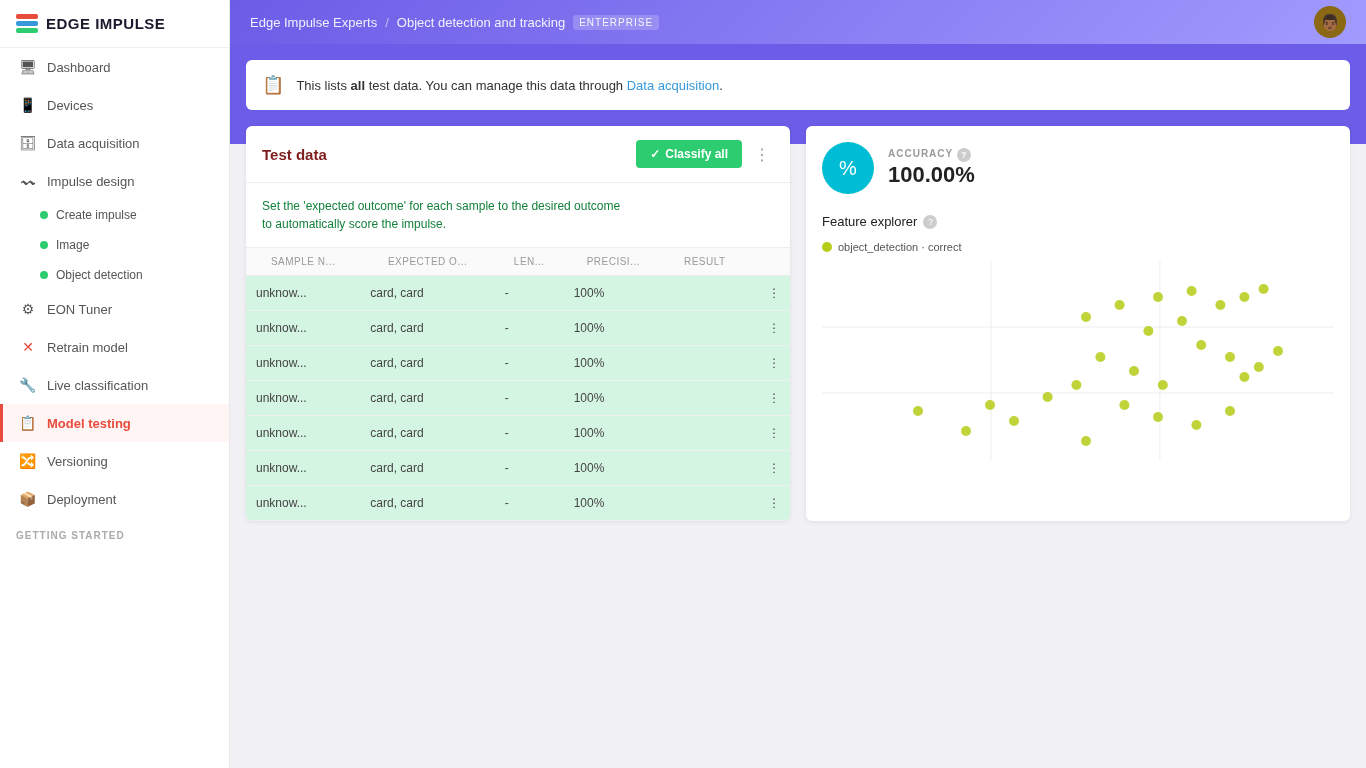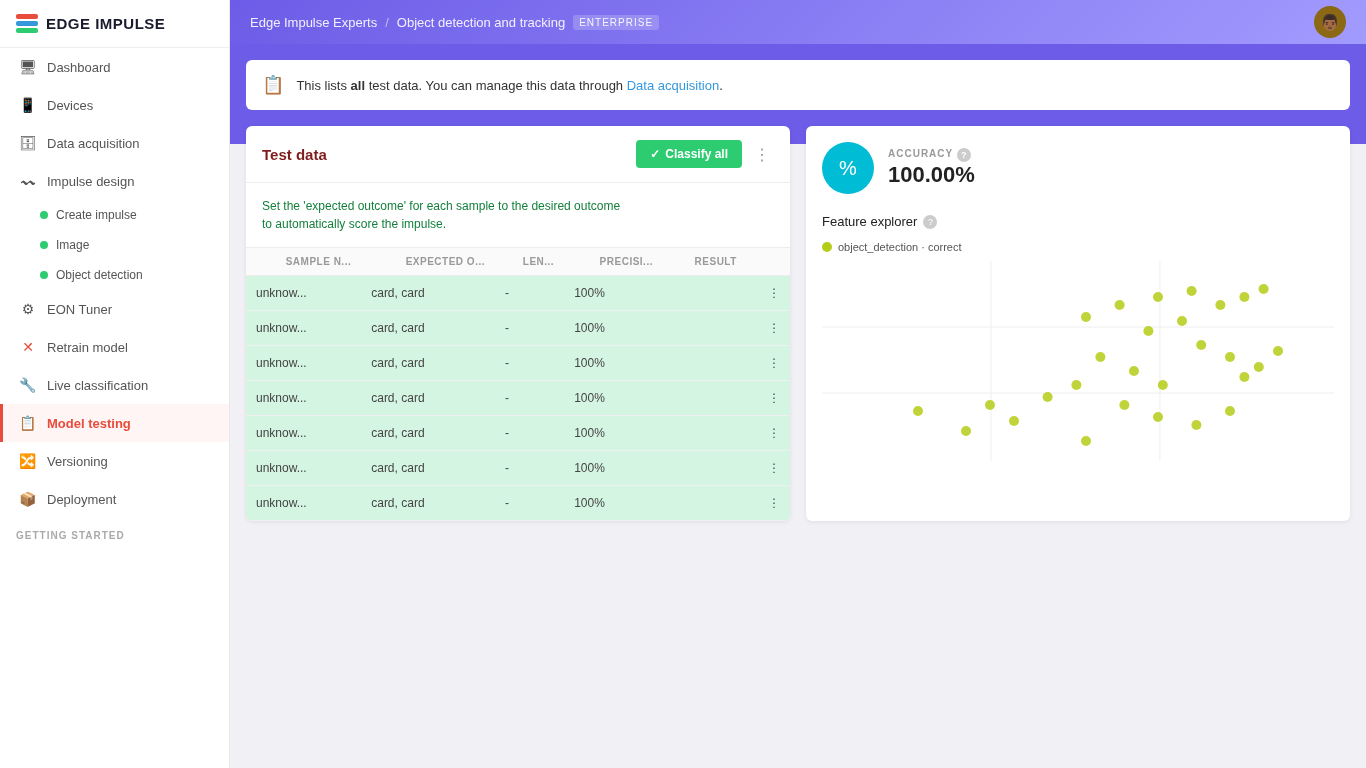--- a/index.html
+++ b/index.html
@@ -224,25 +224,25 @@
       line-height: 1.5;
     }
 
     
     .data-table {
       width: 100%;
       border-collapse: collapse;
     }
     .data-table th {
       font-size: 10px;
-      font-weight: 700;
+      font-weight: 400;
       color: #999;
       text-transform: uppercase;
       padding: 8px 10px;
-      text-align: right;
+      text-align: center;
       background: #fafafa;
       border-bottom: 1px solid #eee;
       letter-spacing: 0.5px;
     }
     .data-table td {
       padding: 10px 10px;
       font-size: 12px;
       color: #444;
       border-bottom: 1px solid #f0f0f0;
     }

